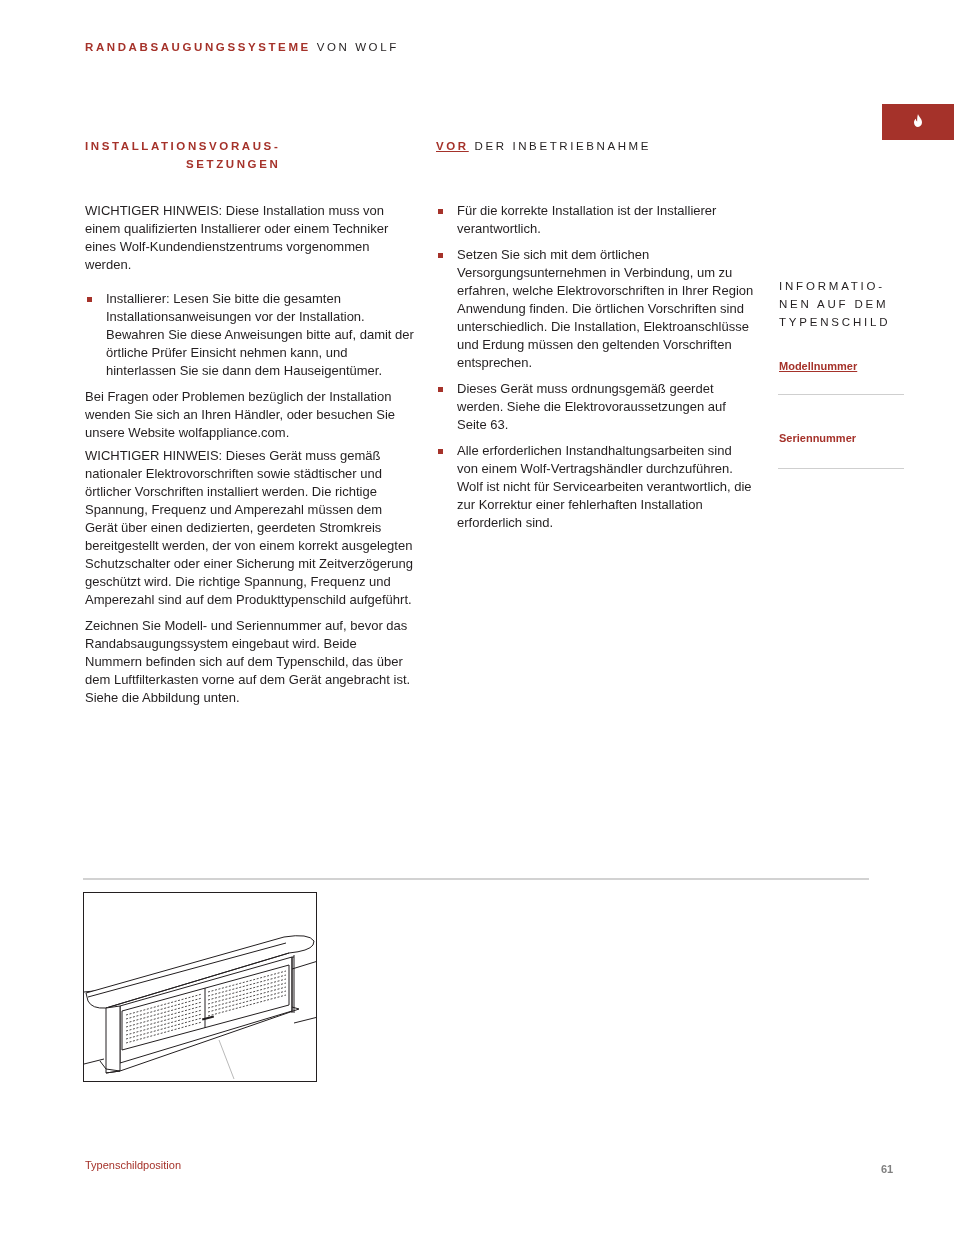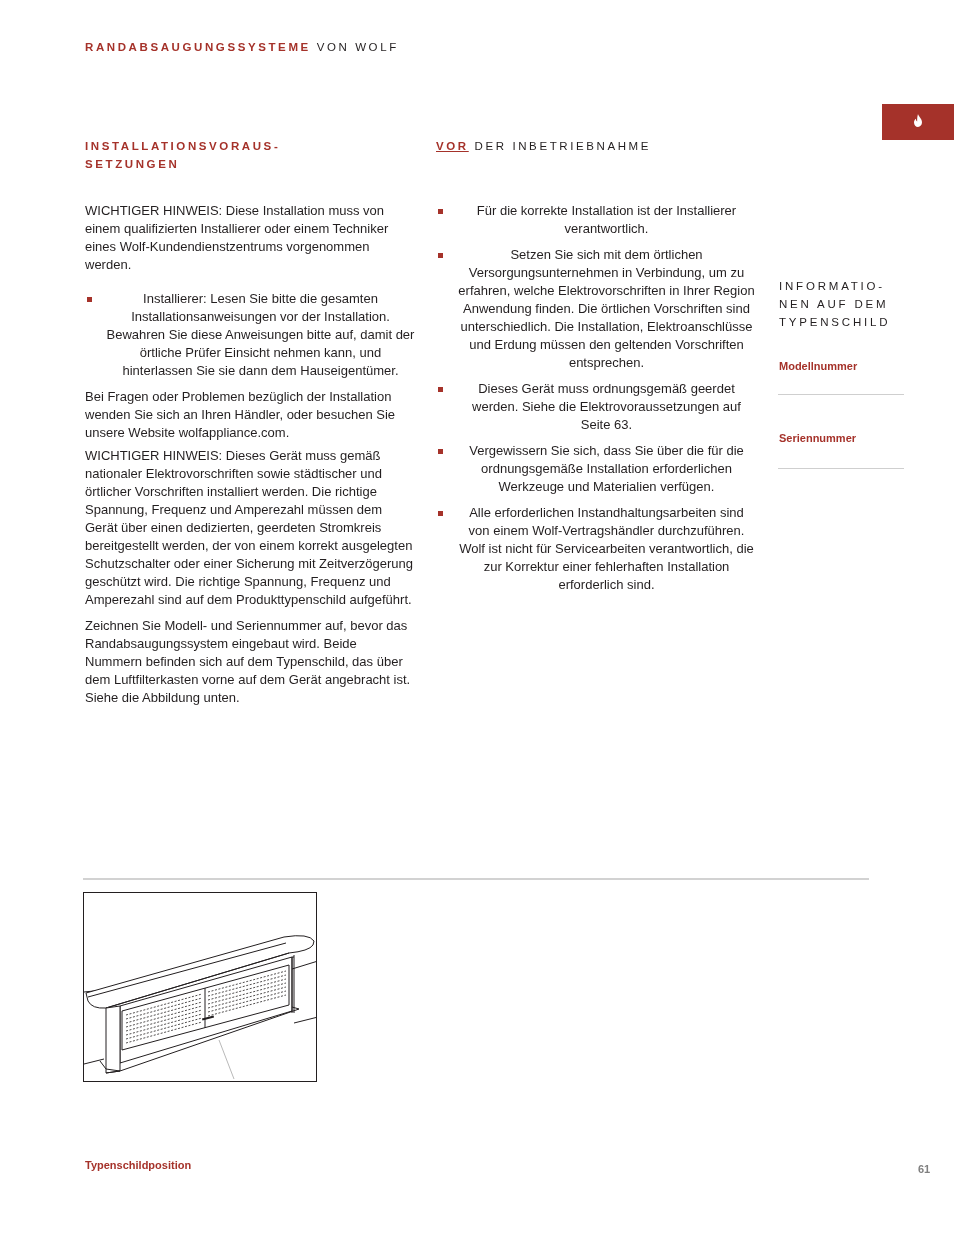--- a/index.html
+++ b/index.html
@@ -21,32 +21,33 @@
       position: absolute; left: 882px; top: 104px;
       width: 72px; height: 36px;
       background: #a5322a;
       display: flex; align-items: center; justify-content: center;
     }
 
     .col-head {
       position: absolute;
       font-size: 11.5px; letter-spacing: 2.6px; line-height: 18px;
       color: #231f20;
+      text-align: right;
     }
     .col-head .accent { color: #a5322a; font-weight: bold; text-decoration: underline; }
     .col-head.red { color: #a5322a; font-weight: bold; }
 
     .col {
       position: absolute;
       font-size: 13px; line-height: 18px;
       color: #231f20;
     }
     .col p { margin-bottom: 8px; }
     .col b { font-weight: normal; }
-    .col ul { list-style: none; margin-bottom: 8px; text-align: center; }
+    .col ul { list-style: none; margin-bottom: 8px; }
     .col li { position: relative; padding-left: 21px; margin-bottom: 8px; }
     .col li::before {
       content: ""; position: absolute; left: 2px; top: 7px;
       width: 5px; height: 5px; background: #a5322a;
     }
 
     .side-head {
       position: absolute; left: 779px; top: 277px;
       font-size: 11.5px; letter-spacing: 2.8px; line-height: 18px;
       color: #231f20;
@@ -73,25 +74,25 @@
     }
     .figure-box svg { position: absolute; left: 0; top: 0; }
     .figure-callout {
       position: absolute; left: 0; width: 100%; top: 190px;
       text-align: center;
       font-size: 10.5px; line-height: 14px; color: #a5322a;
     }
 
     .caption {
       position: absolute; left: 85px; top: 1159px;
-      font-size: 11px; font-weight: bold; color: #a5322a;
+      font-size: 11px; font-weight: normal; color: #a5322a;
     }
     .page-number {
       position: absolute; left: 881px; top: 1163px;
-      font-size: 11px; font-weight: bold; color: #808080; margin-left: 37px;
+      font-size: 11px; font-weight: bold; color: #808080;
     }
   </style>
 </head>
 <body>
 
 <div class="running-head">
   <span class="accent">RANDABSAUGUNGSSYSTEME</span><span> VON WOLF</span>
 </div>
 
 <div class="tab-marker">
@@ -119,31 +120,30 @@
   <p style="margin-bottom:5px;">Bei Fragen oder Problemen bezüglich der Installation wenden Sie sich an Ihren Händler, oder besuchen Sie unsere Website wolfappliance.com.</p>
   <p style="margin-bottom:8px;"><b>WICHTIGER HINWEIS:</b><span> Dieses Gerät muss gemäß nationaler Elektrovorschriften sowie städtischer und örtlicher Vorschriften installiert werden. Die richtige Spannung, Frequenz und Amperezahl müssen dem Gerät über einen dedizierten, geerdeten Stromkreis bereitgestellt werden, der von einem korrekt ausgelegten Schutzschalter oder einer Sicherung mit Zeitverzögerung geschützt wird. Die richtige Spannung, Frequenz und Amperezahl sind auf dem Produkttypenschild aufgeführt.</span></p>
   <p>Zeichnen Sie Modell- und Seriennummer auf, bevor das Randabsaugungssystem eingebaut wird. Beide Nummern befinden sich auf dem Typenschild, das über dem Luftfilterkasten vorne auf dem Gerät angebracht ist. Siehe die Abbildung unten.</p>
 </div>
 
 <div class="col" style="left:436px; top:202px; width:320px;">
   <ul>
     <li>Für die korrekte Installation ist der Installierer verantwortlich.</li>
     <li>Setzen Sie sich mit dem örtlichen Versorgungsunternehmen in Verbindung, um zu erfahren, welche Elektrovorschriften in Ihrer Region Anwendung finden. Die örtlichen Vorschriften sind unterschiedlich. Die Installation, Elektroanschlüsse und Erdung müssen den geltenden Vorschriften entsprechen.</li>
     <li>Dieses Gerät muss ordnungsgemäß geerdet werden. Siehe die Elektrovoraussetzungen auf Seite 63.</li>
-    <li>Vergewissern Sie sich, dass Sie über die für die ordnungsgemäße Installation erforderlichen Werkzeuge und Materialien verfügen.</li>
     <li>Alle erforderlichen Instandhaltungsarbeiten sind von einem Wolf-Vertragshändler durchzuführen. Wolf ist nicht für Servicearbeiten verantwortlich, die zur Korrektur einer fehlerhaften Installation erforderlich sind.</li>
   </ul>
 </div>
 
 <div class="side-head">
   <div>INFORMATIO-</div>
   <div>NEN AUF DEM</div>
   <div>TYPENSCHILD</div>
 </div>
-<div class="side-label" style="top:360px;">Modellnummer</div>
+<div class="side-label" style="top:360px;text-decoration:underline;">Modellnummer</div>
 <div class="side-rule" style="top:394px;"></div>
 <div class="side-label" style="top:432px;">Seriennummer</div>
 <div class="side-rule" style="top:468px;"></div>
 
 <div class="h-rule"></div>
 
 <div class="figure-box">
   <svg width="234" height="253" viewBox="0 0 234 253">
     <g fill="none" stroke="#231f20" stroke-width="1">
 

